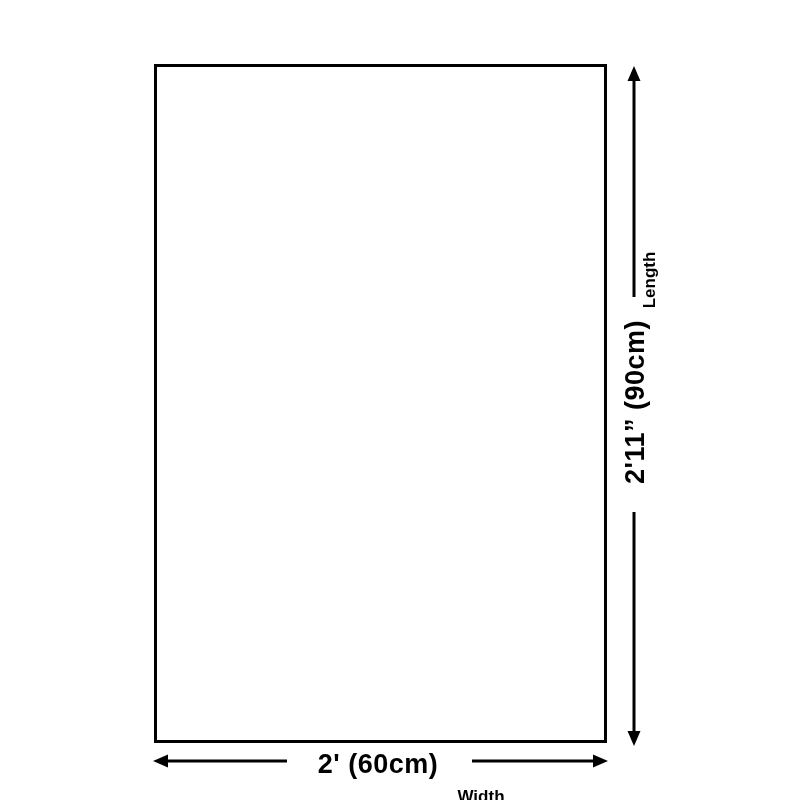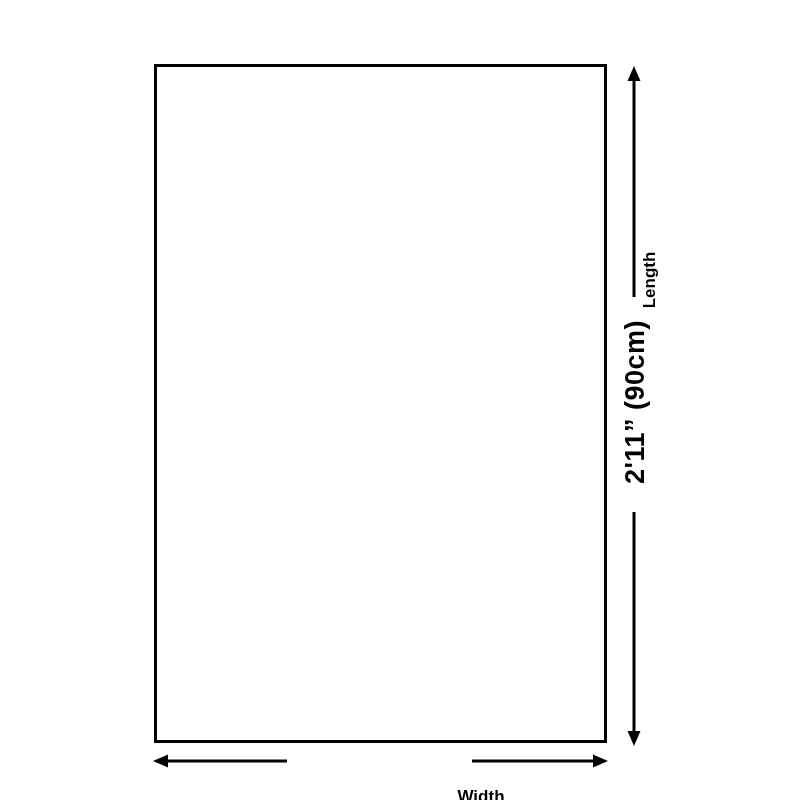--- a/index.html
+++ b/index.html
@@ -76,18 +76,19 @@
       <line x1="634" y1="79" x2="634" y2="297" stroke="#000000" stroke-width="3"></line>
       <polygon points="634,66 627.5,81 640.5,81" fill="#000000"></polygon>
     </g>
 
     <g>
       <line x1="634" y1="512" x2="634" y2="733" stroke="#000000" stroke-width="3"></line>
       <polygon points="634,746 627.5,731 640.5,731" fill="#000000"></polygon>
     </g>
   </svg>
 
+  <div class="dim-label big h-center" style="left:378px; top:764px;">2' (60cm)</div>
   <div class="dim-label small h-center" style="left:481px; top:776px;margin-top:20px;">Width</div>
 
   <div class="dim-label big v-rotated" style="left:635px; top:402px;">2'11” (90cm)</div>
   <div class="dim-label small v-rotated" style="left:649px; top:280px;">Length</div>
 
 </div>
 
 </body></html>

